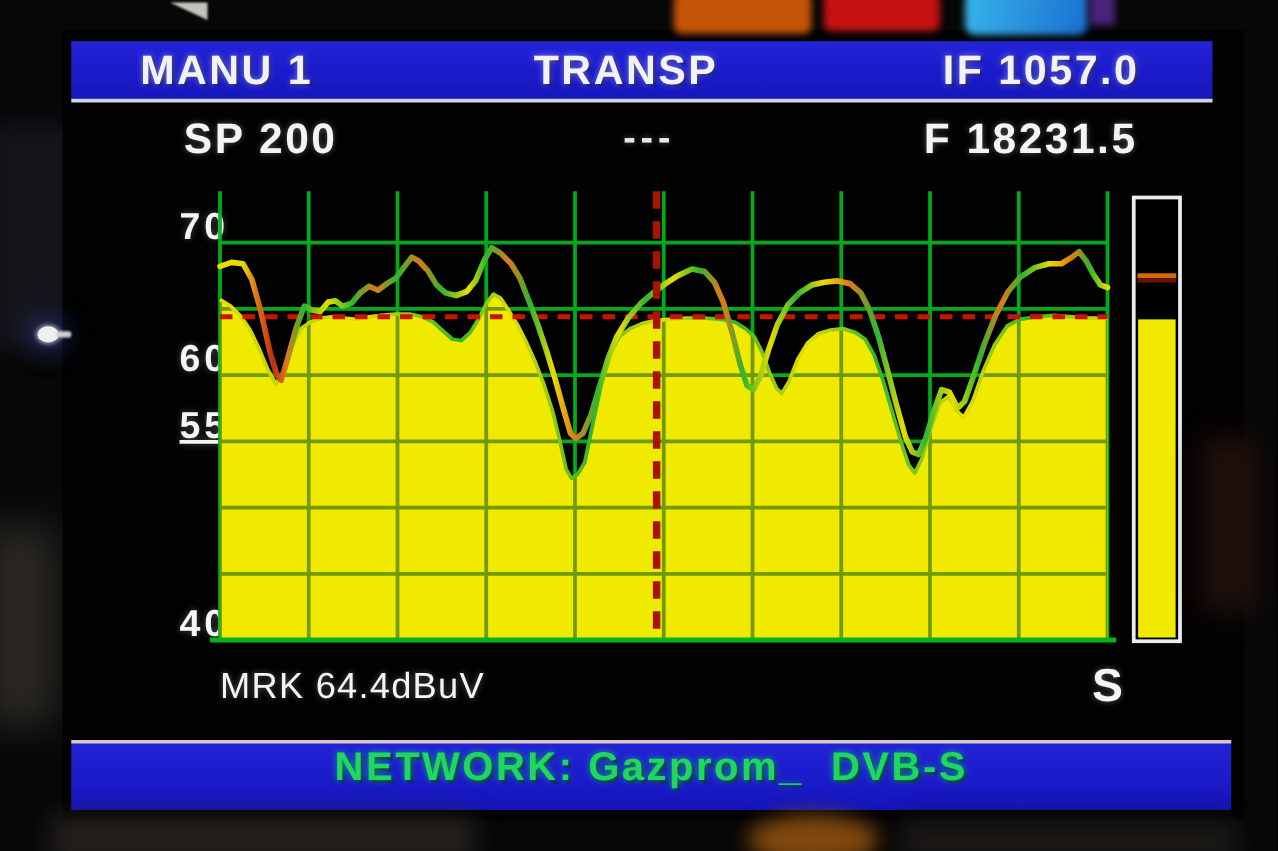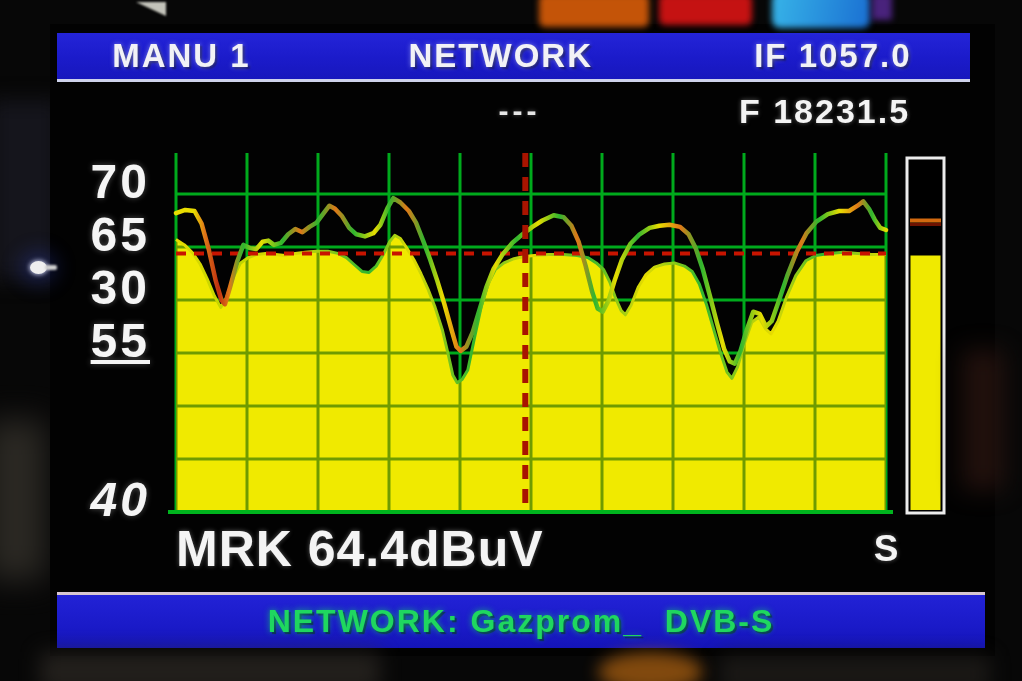--- a/index.html
+++ b/index.html
@@ -31,39 +31,39 @@
     position:absolute;top:92px;height:38px;display:flex;align-items:center;justify-content:center;
     color:#f4f4f4;font-weight:bold;font-size:34px;letter-spacing:2px;
     text-shadow:0 0 5px rgba(255,255,255,.35),2px 2px 2px rgba(0,0,0,.7);white-space:pre;
   }
   .sub-span{left:57px;width:303px;}
   .sub-mid{left:363px;width:313px;font-size:30px;color:#e6e6e6;letter-spacing:4px;}
   .sub-freq{left:679px;width:291px;}
   
   .plot-layer{position:absolute;left:0;top:0;width:1022px;height:681px;}
   .ytick{
-    position:absolute;left:70px;width:80px;text-align:right;
-    color:#f5f5f5;font-weight:bold;font-size:48px;line-height:46px;letter-spacing:3px;
+    position:absolute;left:103px;width:80px;text-align:right;
+    color:#f5f5f5;font-weight:bold;font-size:30px;line-height:46px;letter-spacing:3px;
     text-shadow:0 0 6px rgba(255,255,255,.3),2px 2px 2px rgba(0,0,0,.8);
   }
   .mrk-readout{
     position:absolute;left:176px;top:528px;height:42px;display:flex;align-items:center;
-    color:#f4f4f4;font-weight:bold;font-size:50px;letter-spacing:1px;
+    color:#f4f4f4;font-weight:normal;font-size:29px;letter-spacing:1px;
     text-shadow:0 0 5px rgba(255,255,255,.35),2px 2px 2px rgba(0,0,0,.7);white-space:pre;
   }
   .s-indicator{
     position:absolute;left:855px;top:528px;width:62px;height:42px;display:flex;align-items:center;justify-content:center;
     color:#f4f4f4;font-weight:bold;font-size:37px;
     text-shadow:0 0 5px rgba(255,255,255,.35),2px 2px 2px rgba(0,0,0,.7);
   }
   
   .footer-topline{position:absolute;left:57px;top:592px;width:928px;height:3px;background:#eedbe8;opacity:.9;}
   .footer-bar{
     position:absolute;left:57px;top:595px;width:928px;height:53px;
-    display:flex;align-items:center;justify-content:center;
+    display:flex;align-items:flex-start;justify-content:center;
     background:linear-gradient(180deg,#2222d6 0%,#1a1ac8 60%,#1414b8 100%);
   }
   .footer-bar span{
     color:#1fd75f;font-weight:bold;font-size:32px;letter-spacing:2px;white-space:pre;
     text-shadow:0 0 6px rgba(20,220,100,.7),2px 2px 1px rgba(0,40,10,.6);
   }
   
   .tri{width:0;height:0;border-left:30px solid transparent;border-top:14px solid #d8d8ce;filter:blur(1px);opacity:.9;}
   .cursor-dot{width:17px;height:13px;border-radius:50%;background:#efefef;
     box-shadow:0 0 20px 10px rgba(50,70,200,.30),0 0 4px 1px rgba(255,255,255,.8);}
@@ -78,38 +78,38 @@
   <div class="blob" style="left:-14px;top:420px;width:60px;height:160px;background:#4a453c;filter:blur(16px);opacity:.55;"></div>
 
   <div class="screen"></div>
 
   <div class="header-bar">
     <div class="hcell" style="width:303px">
       <span>MANU 1</span>
     </div>
     <div class="hdivider"></div>
     <div class="hcell" style="width:313px">
-      <span>NETWORK</span>
+      <span>TRANSP</span>
     </div>
     <div class="hdivider"></div>
     <div class="hcell" style="width:334px">
       <span>IF 1057.0</span>
     </div>
   </div>
   <div class="header-underline"></div>
 
+  <div class="subcell sub-span">SP 200</div>
   <div class="subcell sub-mid">---</div>
   <div class="subcell sub-freq">F 18231.5</div>
 
   <div class="plot-layer" id="y-labels">
       <div class="ytick" style="top: 159px;">70</div>
-      <div class="ytick" style="top: 212px;">65</div>
-      <div class="ytick" style="top: 265px;">30</div>
+      <div class="ytick" style="top: 265px;">60</div>
       <div class="ytick" style="top: 318px; text-decoration: underline;">55</div>
-      <div class="ytick" style="top: 477px; font-style: italic;">40</div>
+      <div class="ytick" style="top: 477px;">40</div>
     </div>
   <div class="plot-layer" id="plot"><svg width="1022" height="681" viewBox="0 0 1022 681" xmlns="http://www.w3.org/2000/svg">
   <defs>
     <linearGradient id="peakGrad" x1="176" y1="0" x2="886" y2="0" gradientUnits="userSpaceOnUse">
             <stop offset="0" stop-color="#e8dc00"></stop>
             <stop offset="0.025" stop-color="#e8dc00"></stop>
             <stop offset="0.04" stop-color="#e07818"></stop>
             <stop offset="0.06" stop-color="#c03010"></stop>
             <stop offset="0.075" stop-color="#e07818"></stop>
             <stop offset="0.095" stop-color="#2fb62f"></stop>

